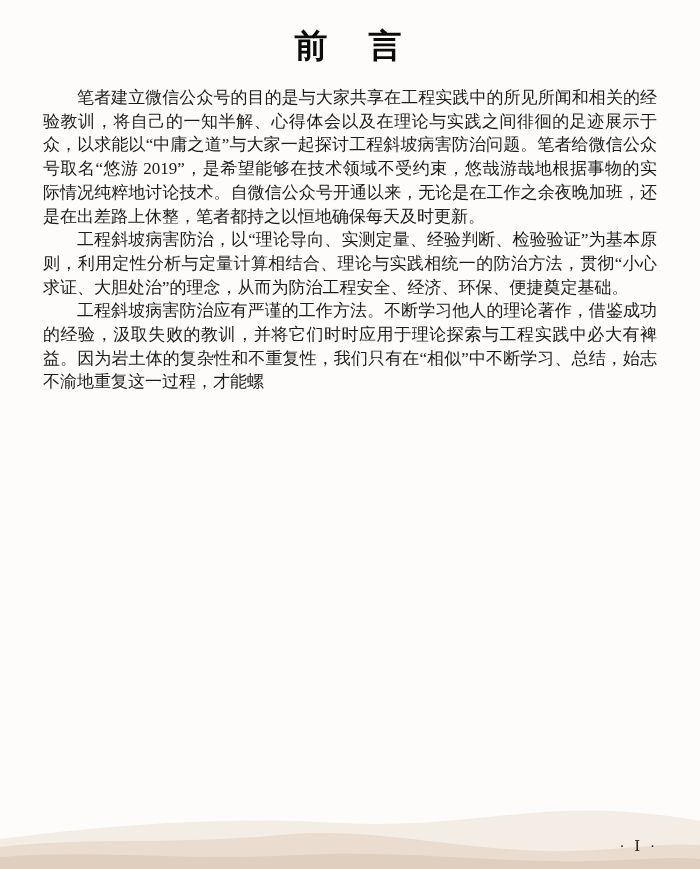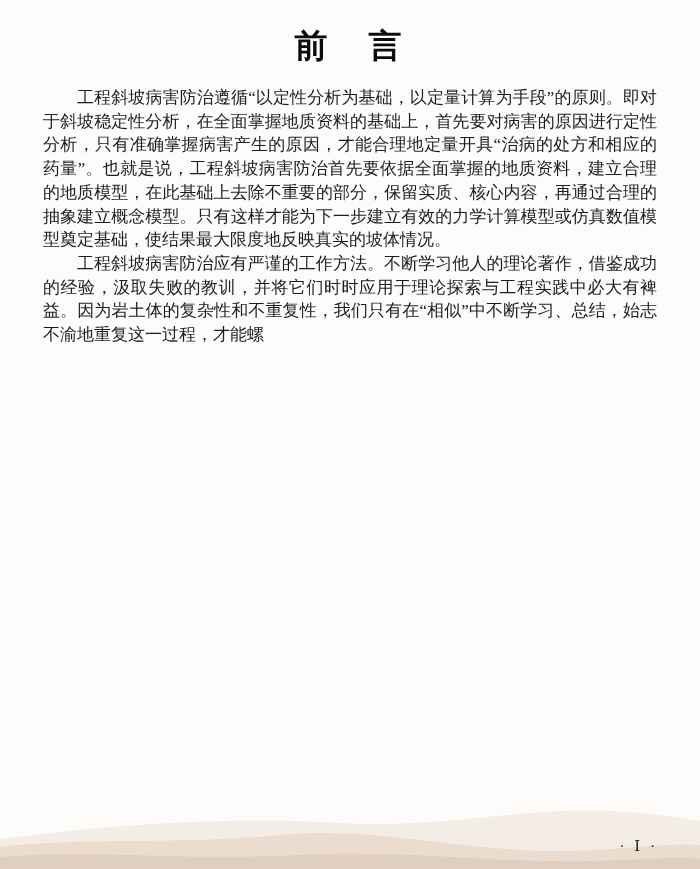--- a/index.html
+++ b/index.html
@@ -60,19 +60,20 @@
 
   <h1 class="page-title">前　言</h1>
 
   <svg class="hills" viewBox="0 0 700 92" preserveAspectRatio="none" aria-hidden="true">
     <path class="hill-back" d="M0,62 C90,50 220,38 340,46 C440,52 520,30 610,34 C650,36 680,40 700,44 L700,92 L0,92 Z"></path>
     <path class="hill-mid" d="M0,70 C80,60 180,68 280,58 C370,49 450,72 550,74 C610,75 660,65 700,68 L700,92 L0,92 Z"></path>
     <path class="hill-front" d="M0,80 C90,72 180,84 300,78 C410,73 490,86 590,84 C640,83 675,79 700,82 L700,92 L0,92 Z"></path>
   </svg>
 
   <div class="body-text">
-    <p>工程斜坡病害防治遵循“以定性分析为基础，以定量计算为手段”的原则。即对于斜坡稳定性分析，在全面掌握地质资料的基础上，首先要对病害的原因进行定性分析，只有准确掌握病害产生的原因，才能合理地定量开具“治病的处方和相应的药量”。也就是说，工程斜坡病害防治首先要依据全面掌握的地质资料，建立合理的地质模型，在此基础上去除不重要的部分，保留实质、核心内容，再通过合理的抽象建立概念模型。只有这样才能为下一步建立有效的力学计算模型或仿真数值模型奠定基础，使结果最大限度地反映真实的坡体情况。</p>
+    <p>笔者建立微信公众号的目的是与大家共享在工程实践中的所见所闻和相关的经验教训，将自己的一知半解、心得体会以及在理论与实践之间徘徊的足迹展示于众，以求能以“中庸之道”与大家一起探讨工程斜坡病害防治问题。笔者给微信公众号取名“悠游 2019”，是希望能够在技术领域不受约束，悠哉游哉地根据事物的实际情况纯粹地讨论技术。自微信公众号开通以来，无论是在工作之余夜晚加班，还是在出差路上休整，笔者都持之以恒地确保每天及时更新。</p>
+    <p>工程斜坡病害防治，以“理论导向、实测定量、经验判断、检验验证”为基本原则，利用定性分析与定量计算相结合、理论与实践相统一的防治方法，贯彻“小心求证、大胆处治”的理念，从而为防治工程安全、经济、环保、便捷奠定基础。</p>
     <p>工程斜坡病害防治应有严谨的工作方法。不断学习他人的理论著作，借鉴成功的经验，汲取失败的教训，并将它们时时应用于理论探索与工程实践中必大有裨益。因为岩土体的复杂性和不重复性，我们只有在“相似”中不断学习、总结，始志不渝地重复这一过程，才能螺</p>
   </div>
 
   <div class="page-number">· Ⅰ ·</div>
 
 </div>
 
 </body></html>

